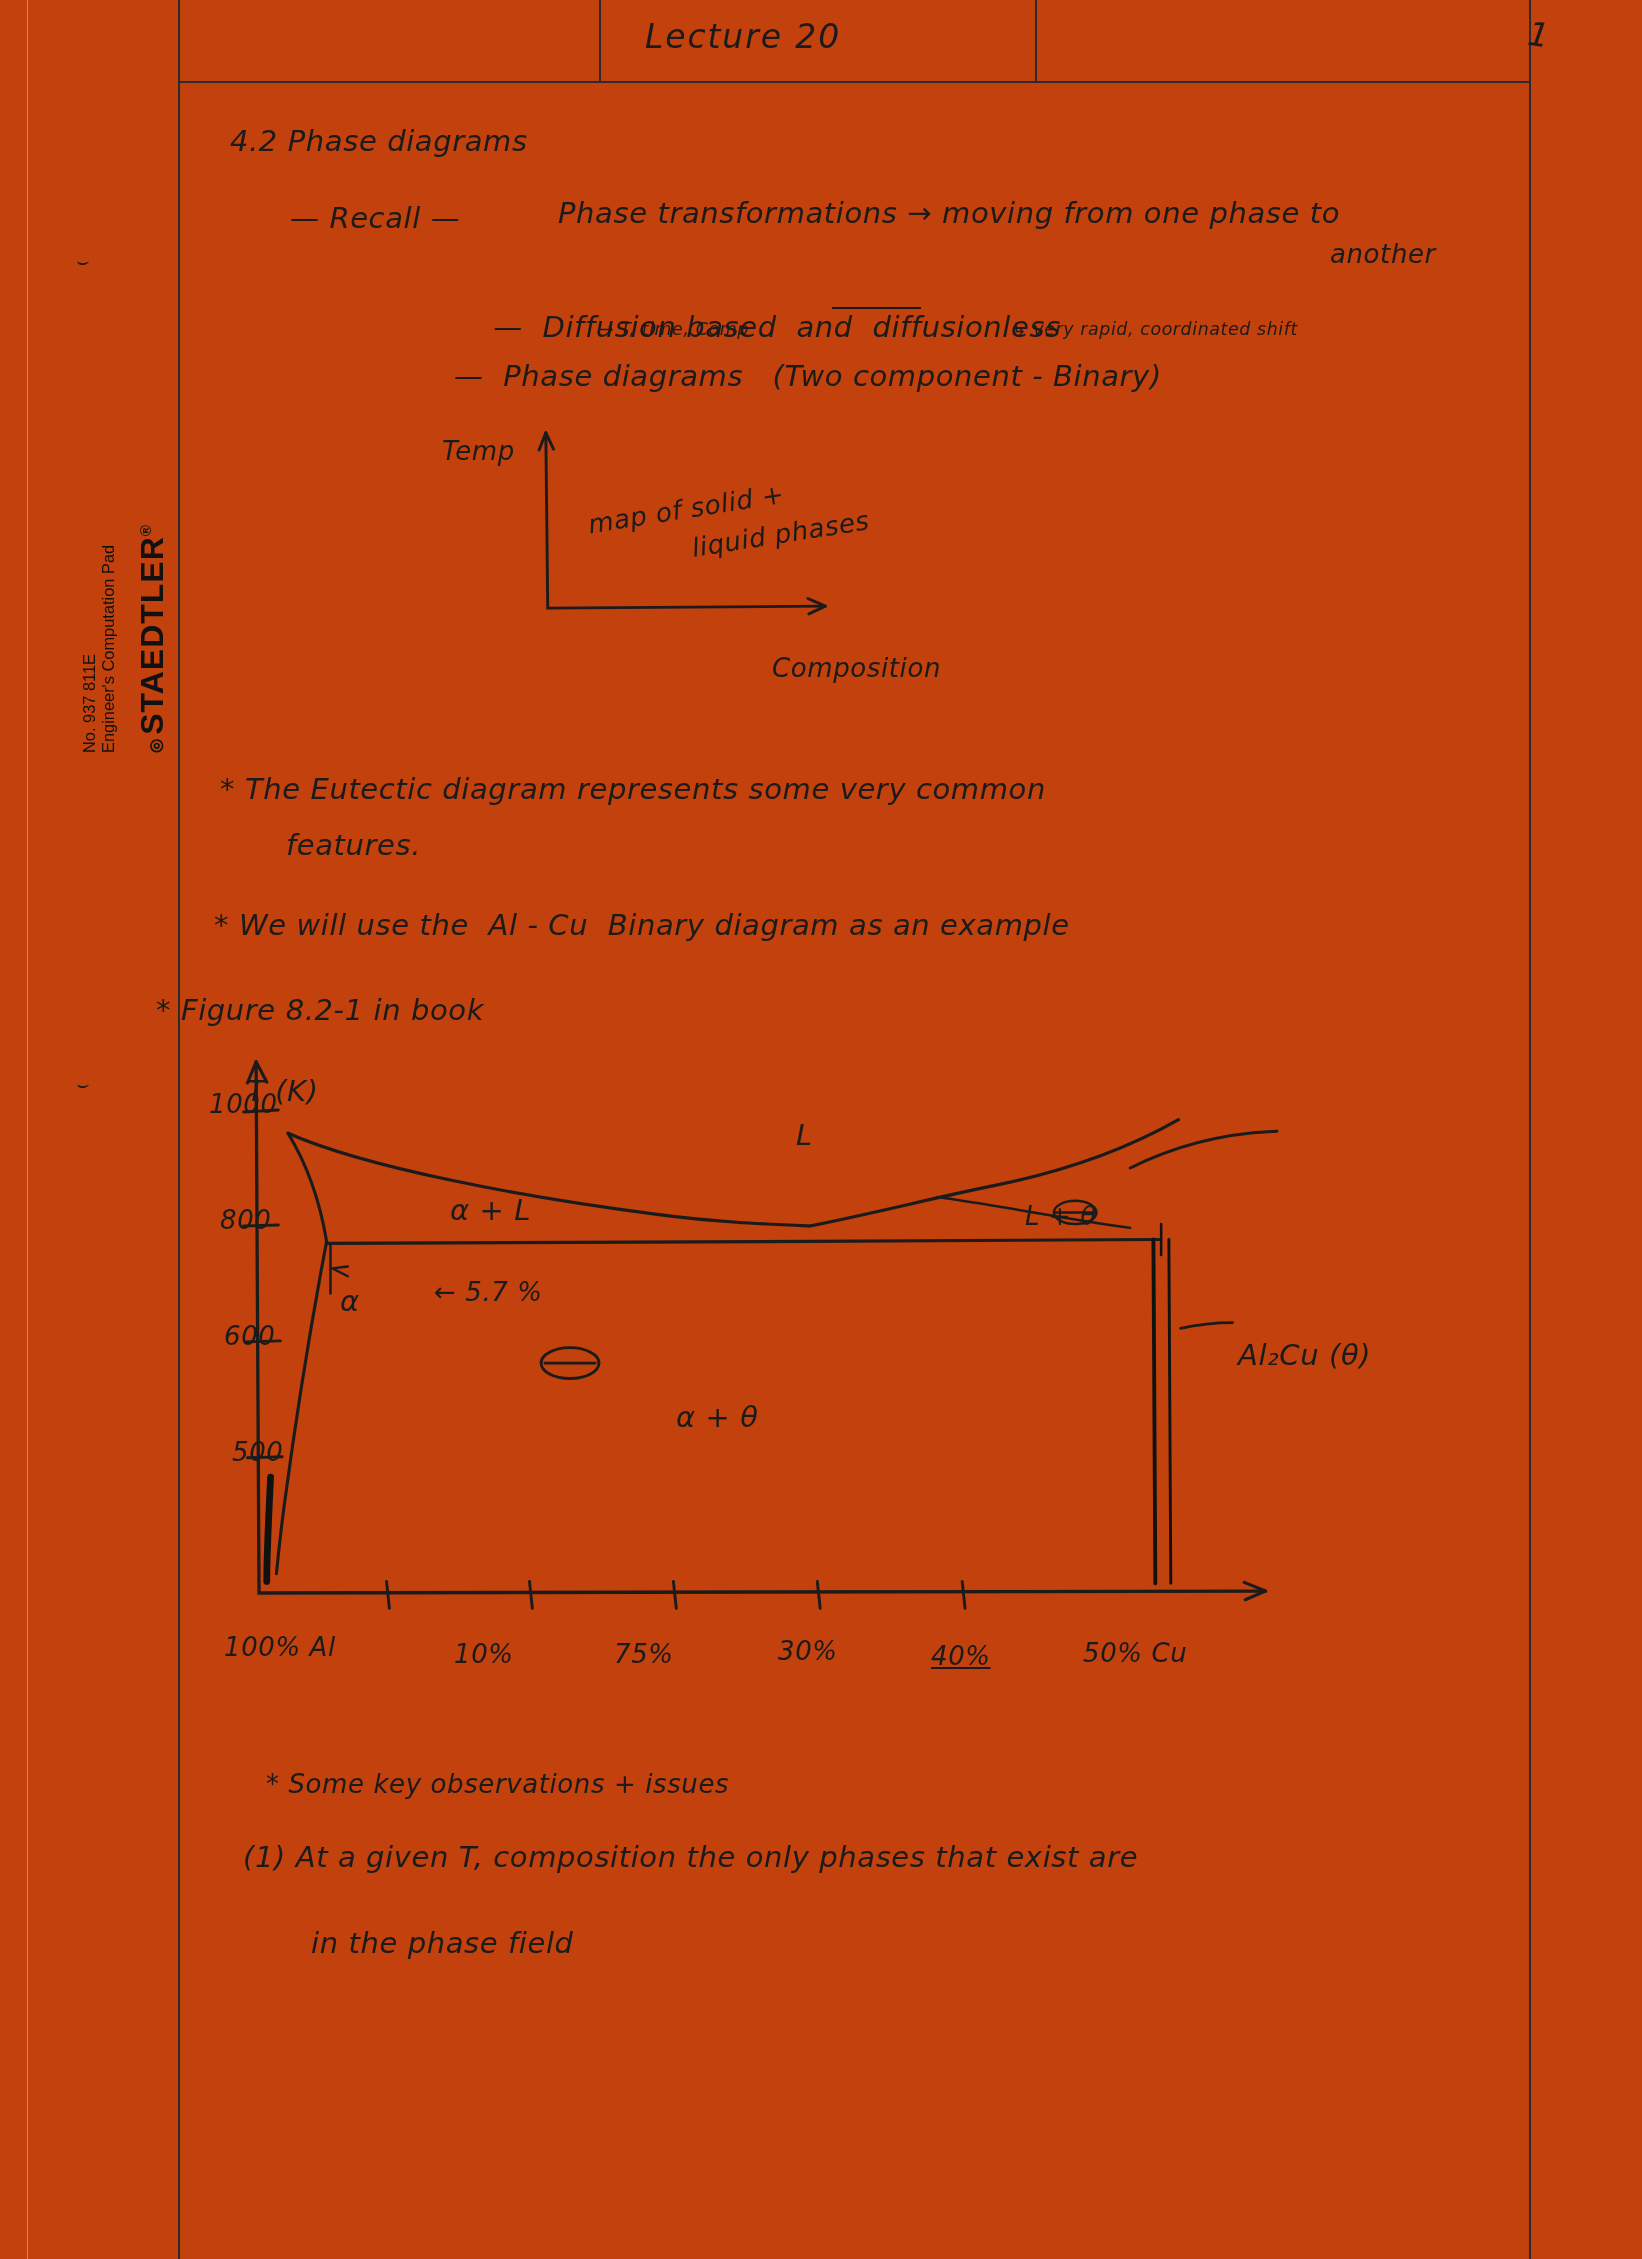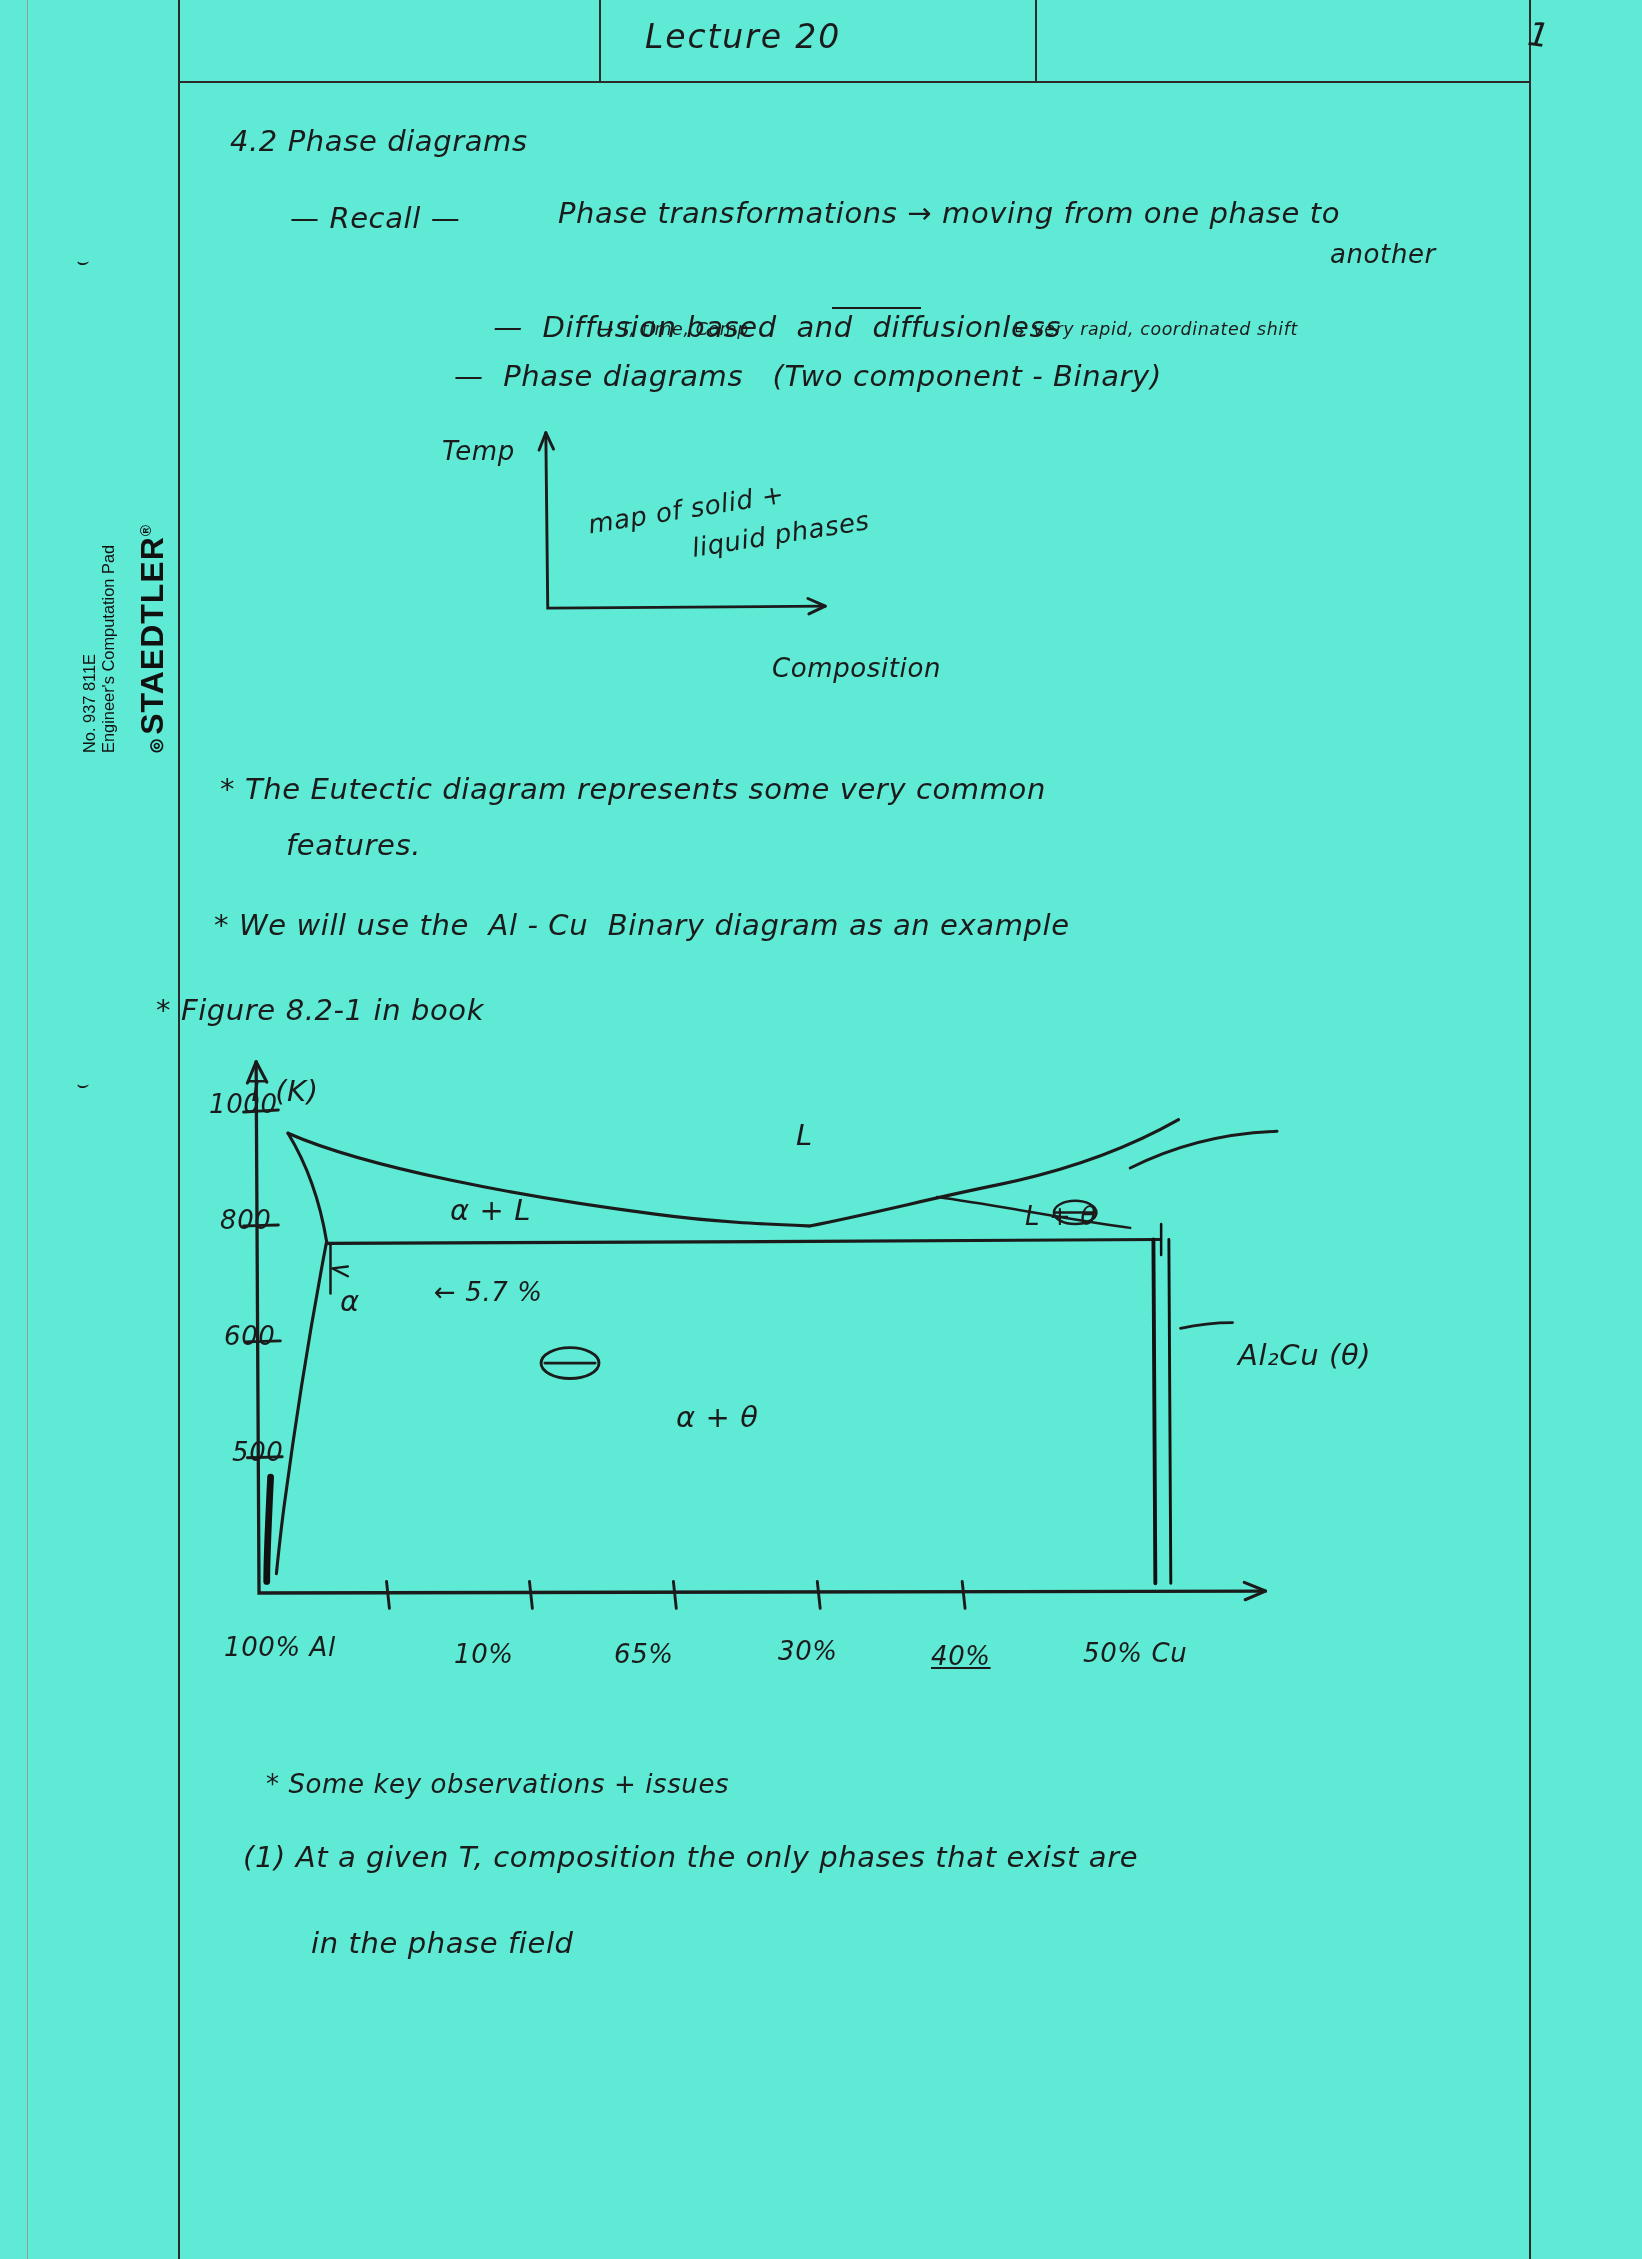--- a/index.html
+++ b/index.html
@@ -11,21 +11,21 @@
     width: 1642px;
     height: 2259px;
     position: relative;
     font-family: "DejaVu Sans", sans-serif;
     color: #1a1a1a;
     overflow: hidden;
   }
   .page {
     position: absolute;
     inset: 0;
-    background: #5eead4;
+    background: #c2410c;
   }
   
   .rule-v {
     position: absolute;
     background: #2b2b2b;
     width: 1.9px;
   }
   .rule-h {
     position: absolute;
     background: #2b2b2b;
@@ -227,21 +227,21 @@
 
   <div class="hw hw-lg" style="left:247px; top:1074px;">T (K)</div>
 
   <div class="hw hw-md" style="left:209px; top:1089px;">1000</div>
   <div class="hw hw-md" style="left:220px; top:1205px;">800</div>
   <div class="hw hw-md" style="left:224px; top:1321px;">600</div>
   <div class="hw hw-md" style="left:232px; top:1437px;">500</div>
 
   <div class="hw hw-md" style="left:224px; top:1632px;">100% Al</div>
   <div class="hw hw-md" style="left:454px; top:1639px;">10%</div>
-  <div class="hw hw-md" style="left:614px; top:1639px;">65%</div>
+  <div class="hw hw-md" style="left:614px; top:1639px;">75%</div>
   <div class="hw hw-md" style="left:778px; top:1636px;">30%</div>
   <div class="hw hw-md" style="left:931px; top:1641px;text-decoration:underline;">40%</div>
   <div class="hw hw-md" style="left:1083px; top:1638px;">50% Cu</div>
 
   <div class="hw hw-lg" style="left:796px; top:1118px;">L</div>
   <div class="hw hw-lg" style="left:450px; top:1193px;">α + L</div>
   <div class="hw hw-md" style="left:1025px; top:1201px;">L + θ</div>
   <div class="hw hw-lg" style="left:340px; top:1284px;">α</div>
   <div class="hw hw-lg" style="left:676px; top:1352px;margin-top:48px;">α + θ</div>
   <div class="hw hw-lg" style="left:1238px; top:1338px;">Al₂Cu (θ)</div>

